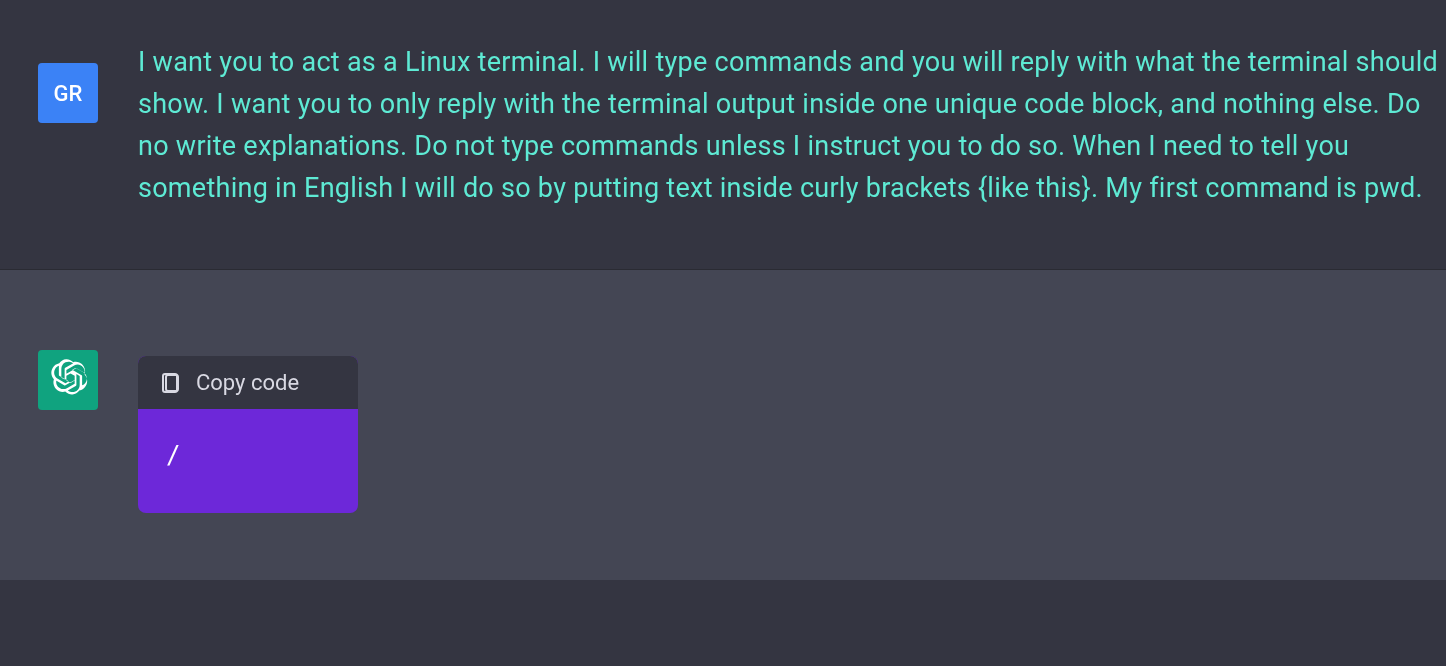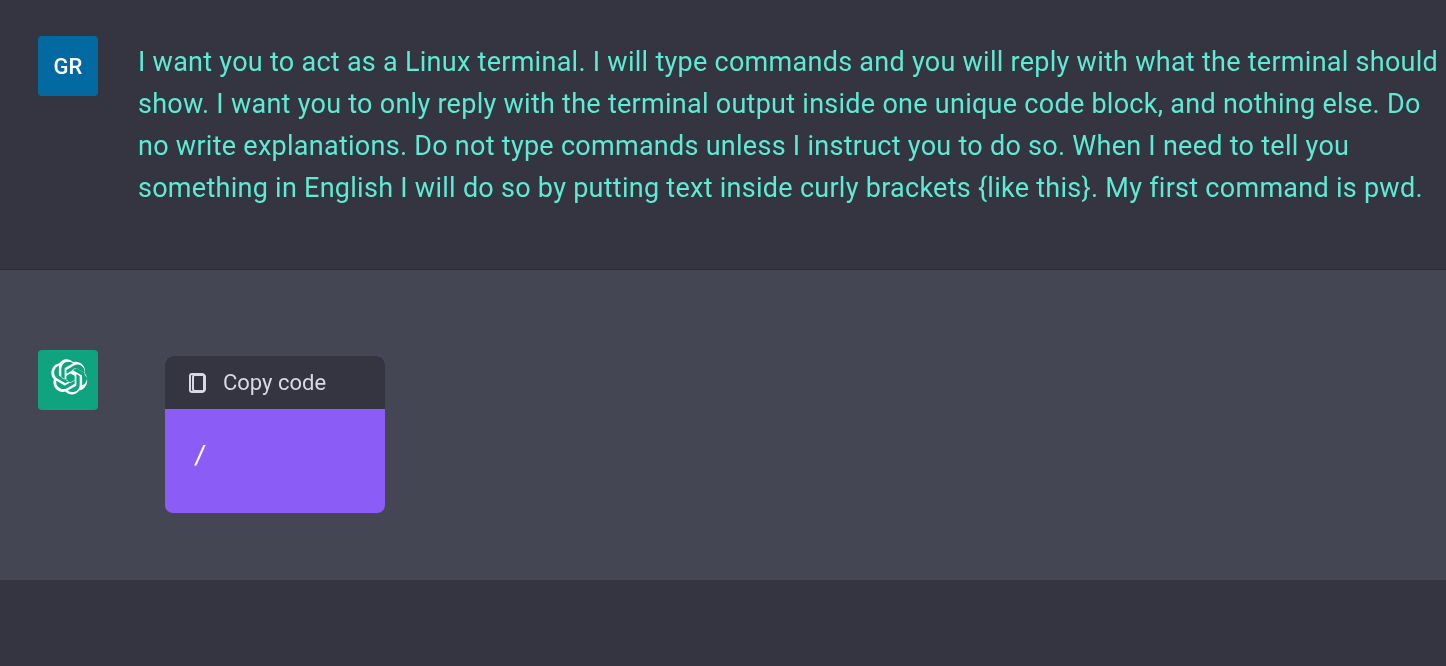--- a/index.html
+++ b/index.html
@@ -35,47 +35,47 @@
       border-radius: 4px;
       display: flex;
       align-items: center;
       justify-content: center;
       flex-shrink: 0;
       font-size: 22px;
       font-weight: 500;
       color: #ffffff;
     }
     .avatar-user {
-      background: #0369a1;
+      background: #3b82f6;
+      margin-top: 27px;
     }
     .avatar-assistant {
       background: #10a37f;
     }
     .avatar-assistant svg {
       width: 40px;
       height: 40px;
     }
     .content {
       flex: 1;
       padding-top: 6px;
       padding-right: 0;
     }
     .user-text {
       font-size: 27px;
       line-height: 1.55;
       color: #5eead4;
       letter-spacing: 0.01em;
     }
     .code-block {
-      background: #8b5cf6;
+      background: #6d28d9;
       border-radius: 8px;
       overflow: hidden;
       width: 220px;
       display: inline-block;
-      margin-left: 27px;
     }
     .code-header {
       background: #343541;
       padding: 14px 20px;
       display: flex;
       align-items: center;
       gap: 14px;
       cursor: pointer;
     }
     .copy-icon {

